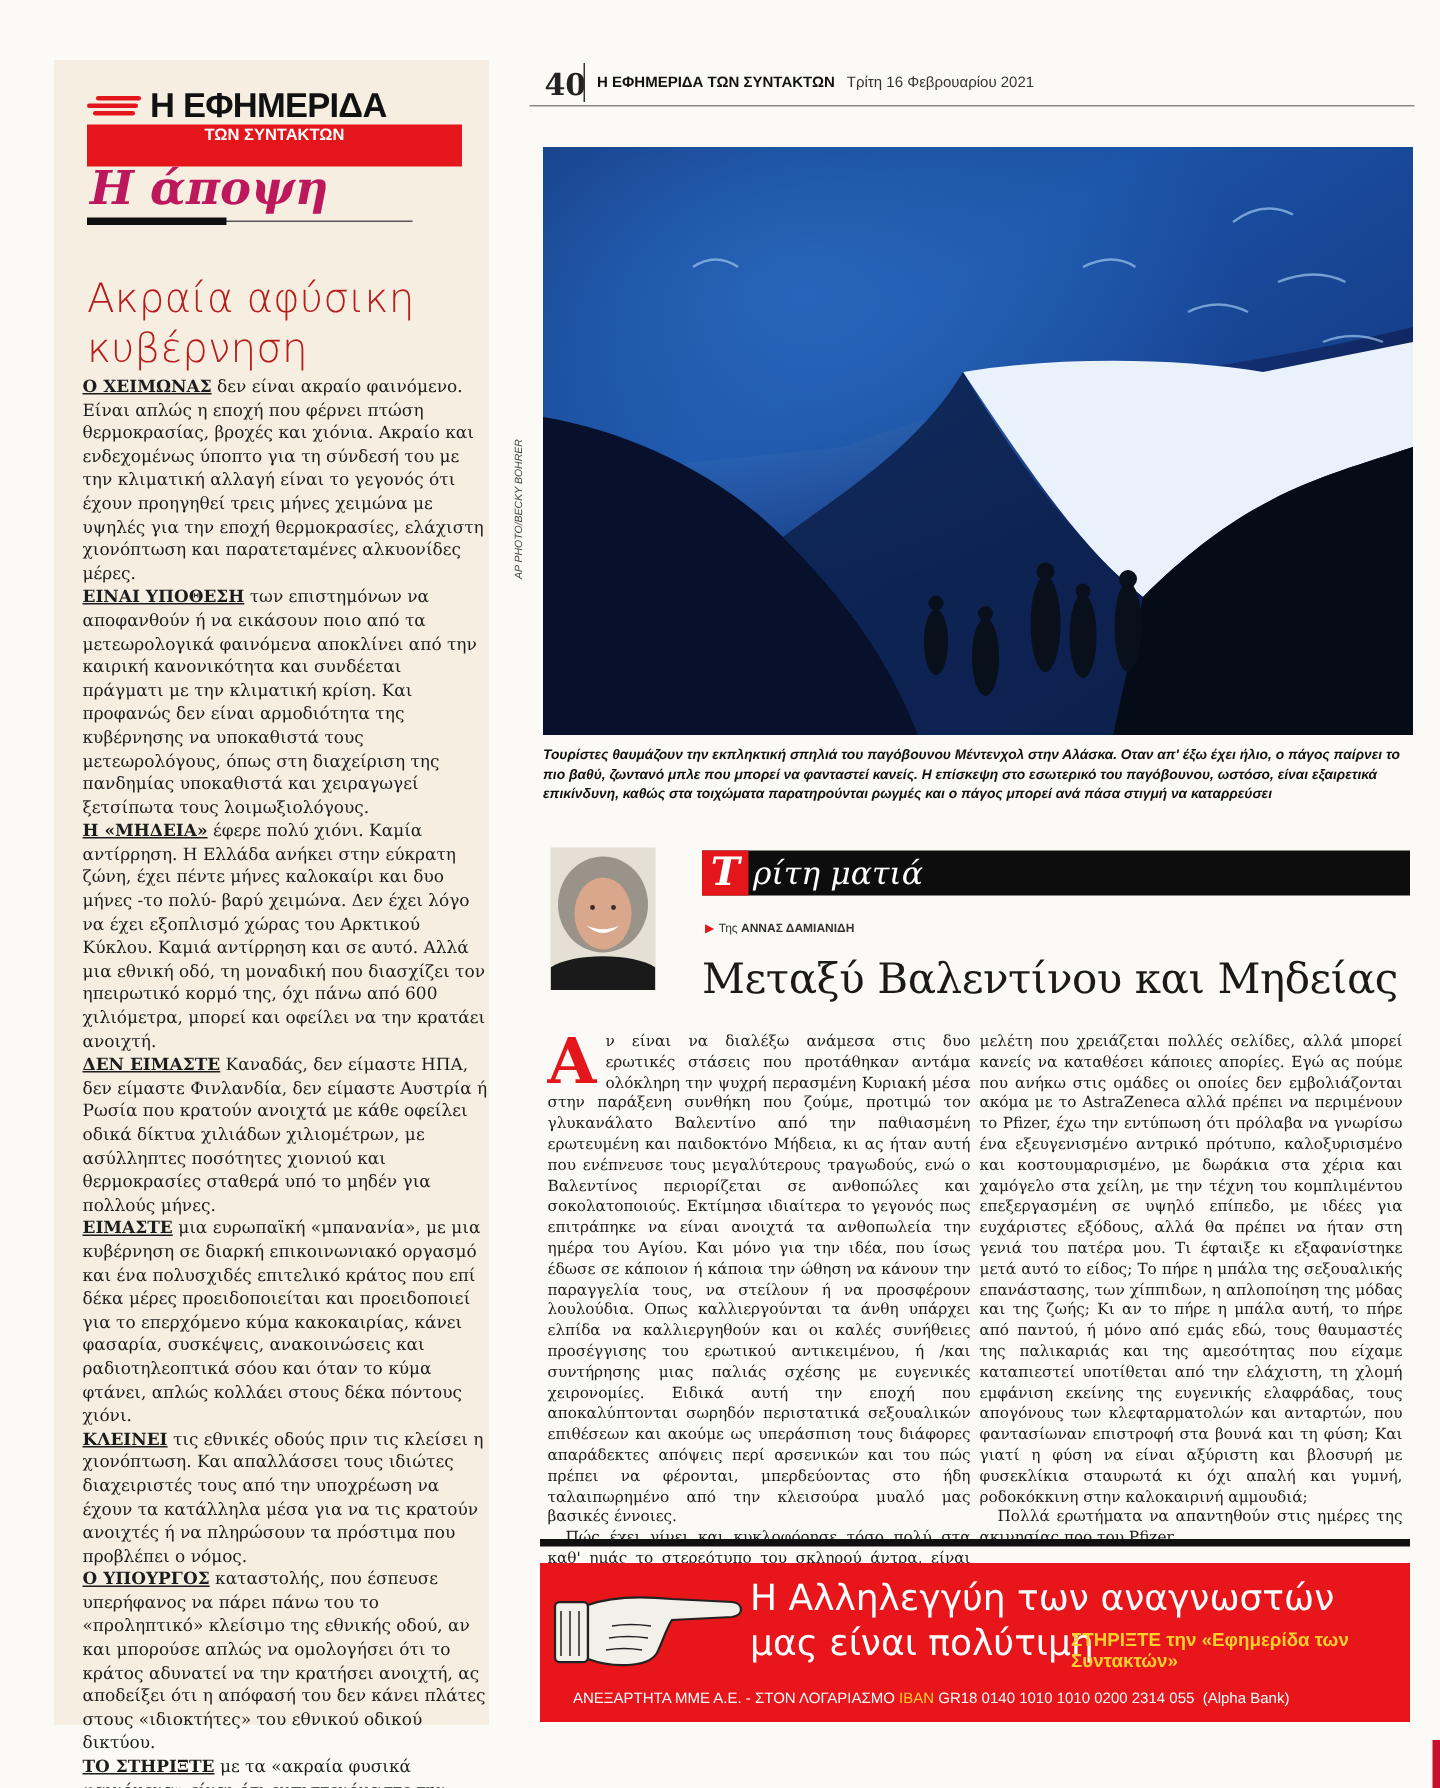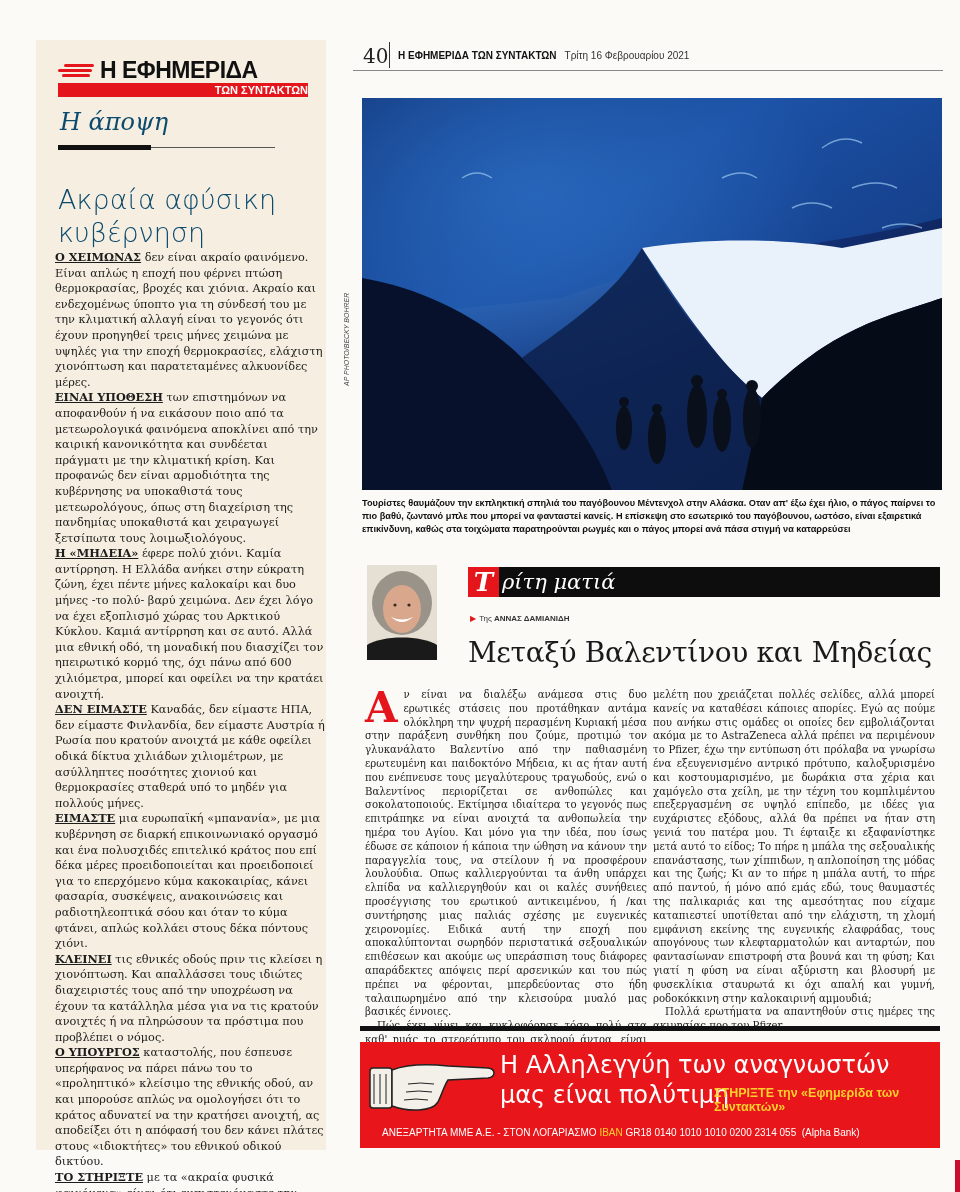--- a/index.html
+++ b/index.html
@@ -7,40 +7,40 @@
          font-family:"DejaVu Serif", serif; color:#1c1c1c; }
   .abs { position:absolute; }
 
   
   #left-col { left:36px; top:40px; width:290px; height:1110px; background:#f6efe1; }
   #logo { left:58px; top:58px; width:250px; }
   #logo .top { display:flex; align-items:center; height:24px; }
   #logo .streaks { width:36px; height:16px; position:relative; margin-right:6px; }
   #logo .streaks i { position:absolute; left:0; height:3px; background:#e4161b; border-radius:2px; }
   #logo .title { font-family:"Liberation Sans", sans-serif; font-weight:bold; font-size:23px; letter-spacing:-0.5px; color:#111; }
-  #logo .sub { background:#e4161b; color:#fff; font-family:"Liberation Sans", sans-serif; font-weight:bold; font-size:11px; text-align:right; height:14px; line-height:14px; margin-top:1px; }
-  #section { left:60px; top:108px; font-style:italic; font-size:24px; color:#0c4a6e; }
+  #logo .sub { background:#e4161b; color:#fff; font-family:"Liberation Sans", sans-serif; font-weight:bold; font-size:11px; text-align:center; height:28px; line-height:14px; margin-top:1px; }
+  #section { left:60px; top:108px; font-style:italic; font-size:31px; color:#be185d;font-weight:bold; }
   #section-rule { left:58px; top:147px; width:217px; height:1px; background:#555; }
   #section-bar { left:58px; top:145px; width:93px; height:5px; background:#111; }
-  #headline { left:58px; top:183px; width:260px; font-size:27px; line-height:33px; color:#0c4a6e; font-family:"DejaVu Sans", sans-serif; font-weight:300; }
+  #headline { left:58px; top:183px; width:260px; font-size:27px; line-height:33px; color:#b91c1c; font-family:"DejaVu Sans", sans-serif; font-weight:300; }
   #left-body { left:55px; top:250px; width:270px; font-size:11.3px; line-height:15.6px; }
   #left-body p { margin:0; }
   #left-body b { font-weight:bold;text-decoration:underline; }
 
   
-  #page-num { left:363px; top:44px; font-size:20px; color:#222; }
+  #page-num { left:363px; top:44px; font-size:20px; color:#222;font-weight:bold; }
   #page-num-sep { left:389px; top:42px; width:1px; height:26px; background:#333; }
   #running-head { left:398px; top:50px; font-family:"Liberation Sans", sans-serif; font-size:10px; color:#333; }
   #running-head b { font-size:10px; margin-right:8px; color:#111;margin-top:20px; }
   #header-rule { left:353px; top:70px; width:590px; height:1px; background:#888; }
 
   
   #photo { left:362px; top:98px; width:580px; height:392px; overflow:hidden; }
   #photo-credit { left:343px; top:386px; transform:rotate(-90deg); transform-origin:left top; font-family:"Liberation Sans", sans-serif; font-style:italic; font-size:7px; color:#444; white-space:nowrap; width:100px; }
-  #caption { left:362px; top:497px; width:580px; font-family:"Liberation Sans", sans-serif; font-weight:bold; font-size:9.2px; line-height:13px; color:#111; }
+  #caption { left:362px; top:497px; width:580px; font-family:"Liberation Sans", sans-serif; font-style:italic; font-weight:bold; font-size:9.2px; line-height:13px; color:#111; }
 
   
   #portrait { left:367px; top:565px; width:70px; height:95px; background:#e8e2d6; overflow:hidden; }
   #col-banner { left:468px; top:567px; width:472px; height:30px; background:#0d0d0d; }
   #col-banner .t { position:absolute; left:0; top:0; width:31px; height:30px; background:#e4161b; color:#fff; font-style:italic; font-weight:bold; font-size:26px; line-height:30px; text-align:center; }
   #col-banner .rest { position:absolute; left:34px; top:1px; color:#fff; font-style:italic; font-size:21px; line-height:28px; }
   #byline { left:470px; top:614px; font-family:"Liberation Sans", sans-serif; font-size:8px; color:#333; }
   #byline .tri { color:#e4161b; margin-right:3px; }
   #byline b { font-weight:bold; }
   #article-title { left:468px; top:636px; font-size:28px; color:#1a1a1a; letter-spacing:-0.3px; }

